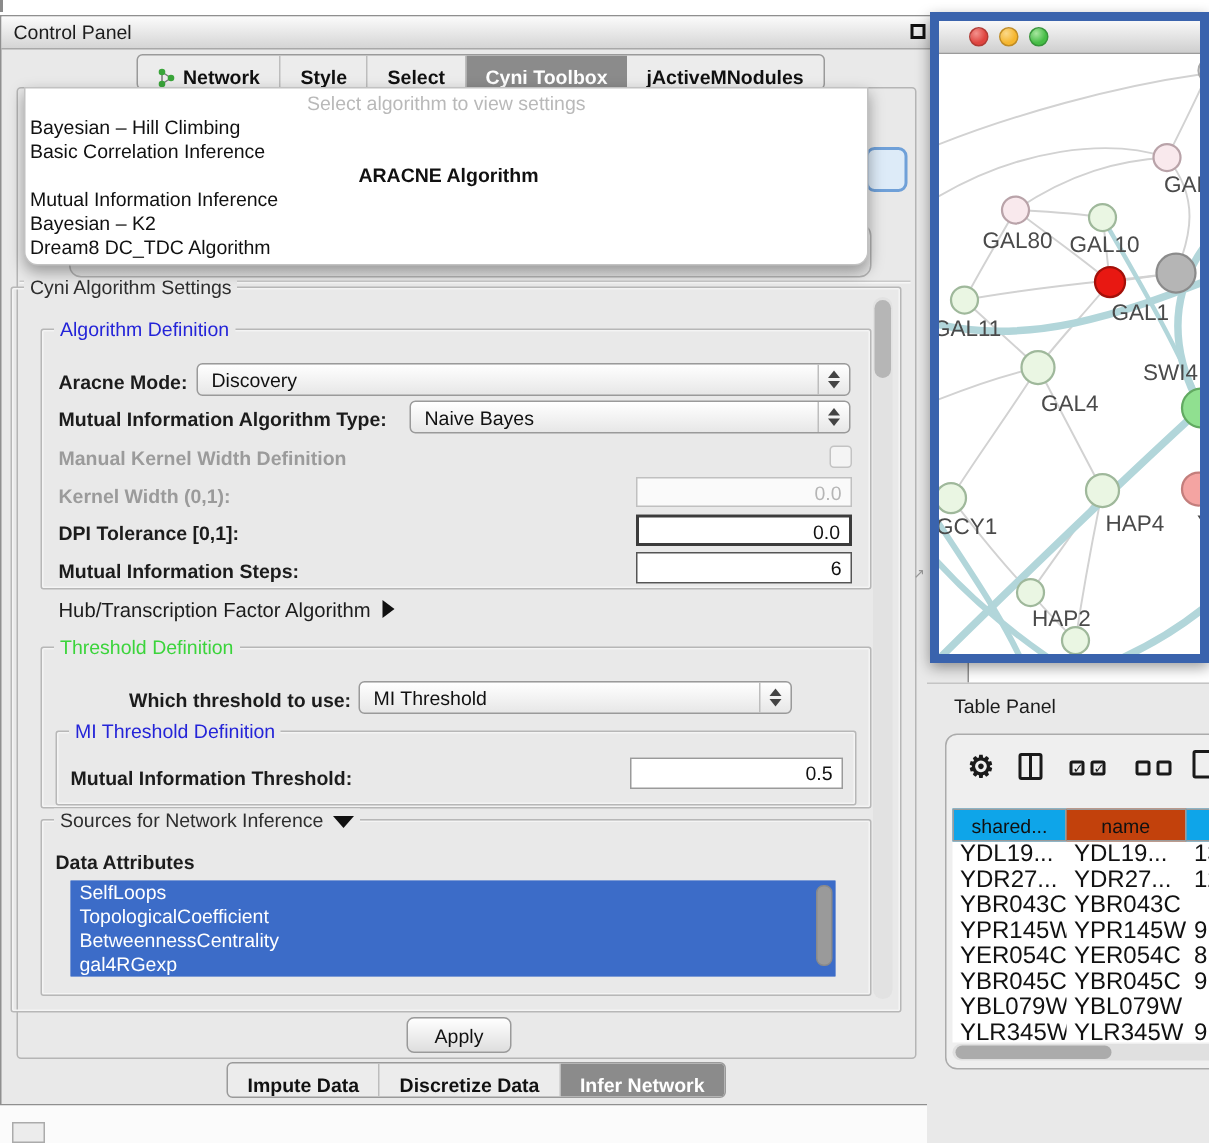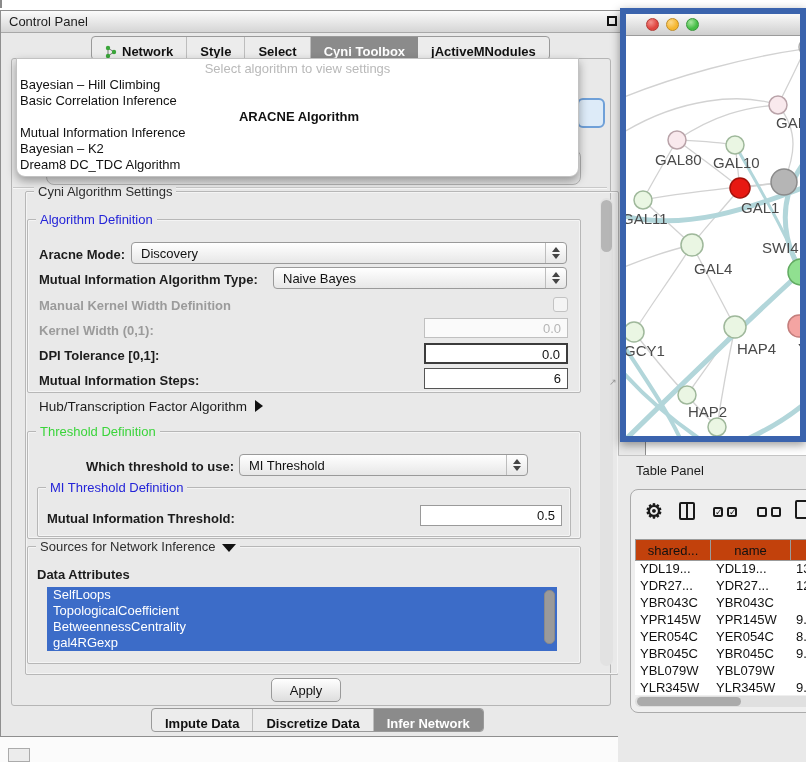--- a/index.html
+++ b/index.html
@@ -49,21 +49,21 @@
   .dd-item{font-size:13px;color:#111;line-height:16px;padding-left:3px;white-space:nowrap;}
   .dd-item.bold{font-weight:700;text-align:center;}
 
   
   .fieldset{border:1px solid #b7b7b7;border-radius:2px;box-shadow:inset 0 0 0 1px #f4f4f4;}
   .legend{position:absolute;top:-8px;left:8px;background:#e9e9e9;padding:0 4px;
     font-size:13px;color:#2e2e2e;white-space:nowrap;}
   .legend.blue{color:#2424d8;}
   .legend.green{color:#3bd43b;}
 
-  #cyni-fs{left:24px;top:180px;width:592px;height:482px;}
+  #cyni-fs{left:6px;top:180px;width:592px;height:482px;}
   #algo-fs{left:26px;top:208px;width:552px;height:172px;}
   #thr-fs{left:26px;top:420px;width:552px;height:106px;}
   #midef-fs{left:36px;top:476px;width:532px;height:48px;}
   #src-fs{left:26px;top:535px;width:552px;height:116px;}
 
   .lbl{font-size:13px;font-weight:700;color:#1c1c1c;white-space:nowrap;}
   .lbl.dis{color:#9b9b9b;}
 
   .combo{background:linear-gradient(#ffffff,#e7e7e7);border:1px solid #9a9a9a;
     border-radius:4px;box-sizing:border-box;font-size:13px;color:#111;
@@ -143,27 +143,27 @@
     transform:translateX(-50%);}
   .cb{position:absolute;top:17px;width:10px;height:10px;border:2px solid #1a1a1a;border-radius:2px;
     box-sizing:border-box;font-size:9px;line-height:7px;text-align:center;color:#1a1a1a;}
   #doc-ic{left:164px;top:10px;width:15px;height:19px;border:2px solid #1a1a1a;border-radius:2px;
     box-sizing:border-box;}
 
   
   #tbl{left:4px;top:49px;width:220px;}
   .thead{display:flex;height:22px;}
   .th{box-sizing:border-box;border:1px solid #9b9b9b;border-left-width:0;font-size:13px;
-    color:#111;display:flex;align-items:center;justify-content:center;background:#c2410c;}
+    color:#111;display:flex;align-items:center;justify-content:center;background:#0ea5e9;}
   .th:first-child{border-left-width:1px;}
   .th.gray{background:#c2410c;}
   .c1{width:76px;} .c2{width:80px;} .c3{width:64px;}
   #tbody{background:#ffffff;height:134px;overflow:hidden;}
   .trow{display:flex;height:17px;}
-  .td{box-sizing:border-box;font-size:13px;color:#111;padding-left:5px;white-space:nowrap;
+  .td{box-sizing:border-box;font-size:16px;color:#111;padding-left:5px;white-space:nowrap;
     overflow:hidden;}
   #tbl-hscroll{left:4px;top:206px;width:192px;height:11px;background:#e0e0e0;border-radius:6px;}
   #tbl-hthumb{position:absolute;left:2px;top:1px;width:104px;height:9px;background:#ababab;
     border-radius:5px;}
 
   
   #top-mark{left:0;top:0;width:2px;height:8px;background:#8a8a8a;}
   #below-strip{left:0;top:737px;width:618px;height:25px;background:#fbfbfb;}
   #mini-btn{left:8px;top:748px;width:22px;height:14px;border:1px solid #ababab;
     background:#ececec;box-sizing:border-box;}

